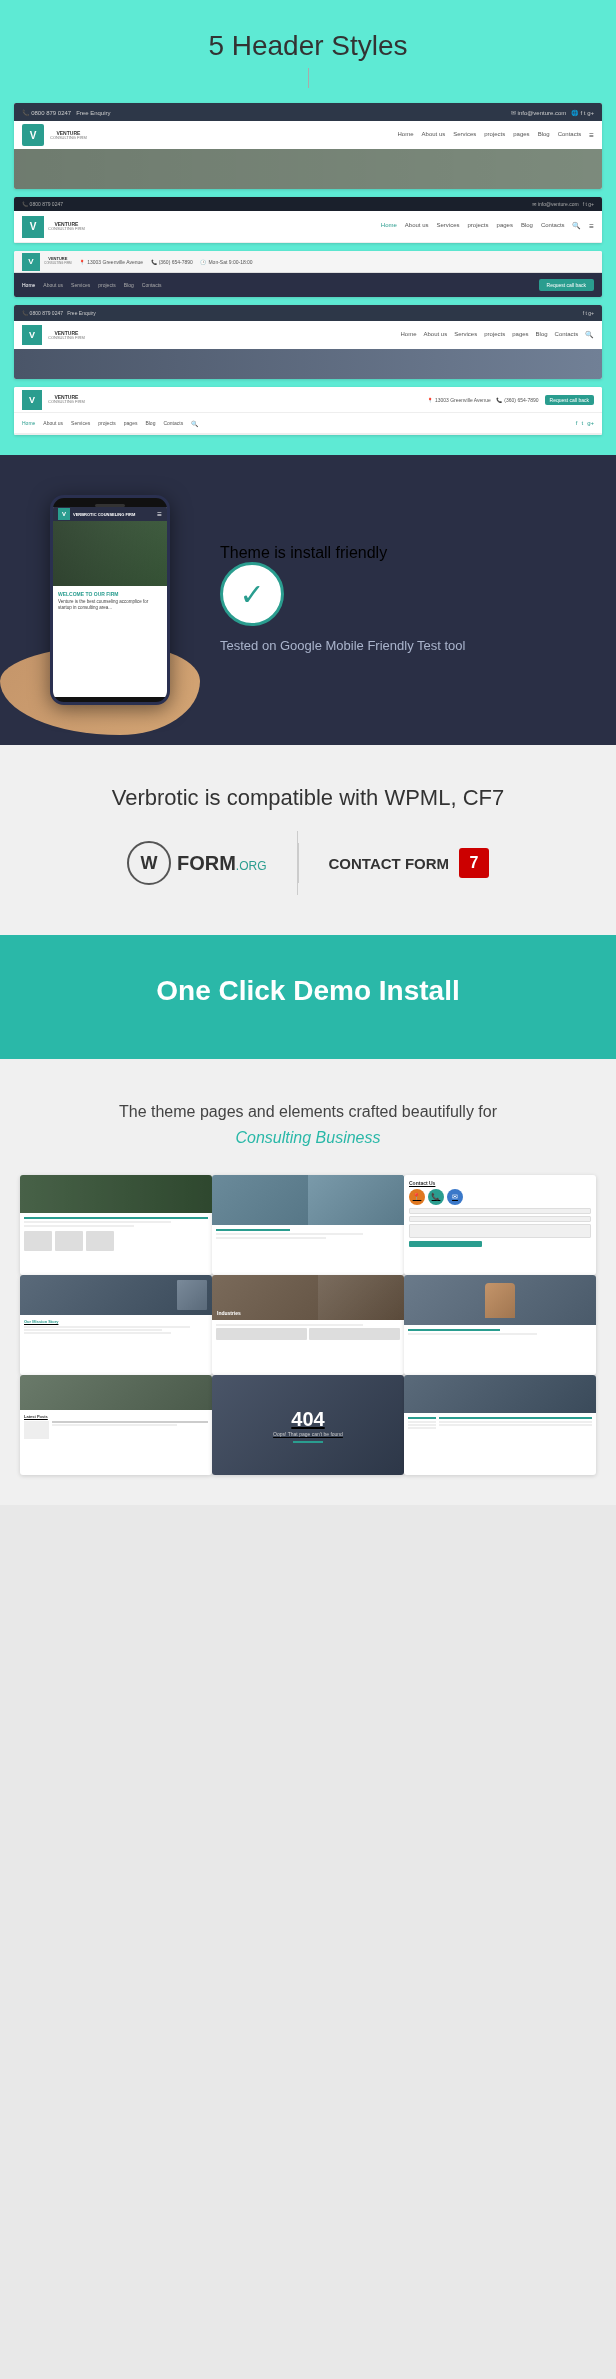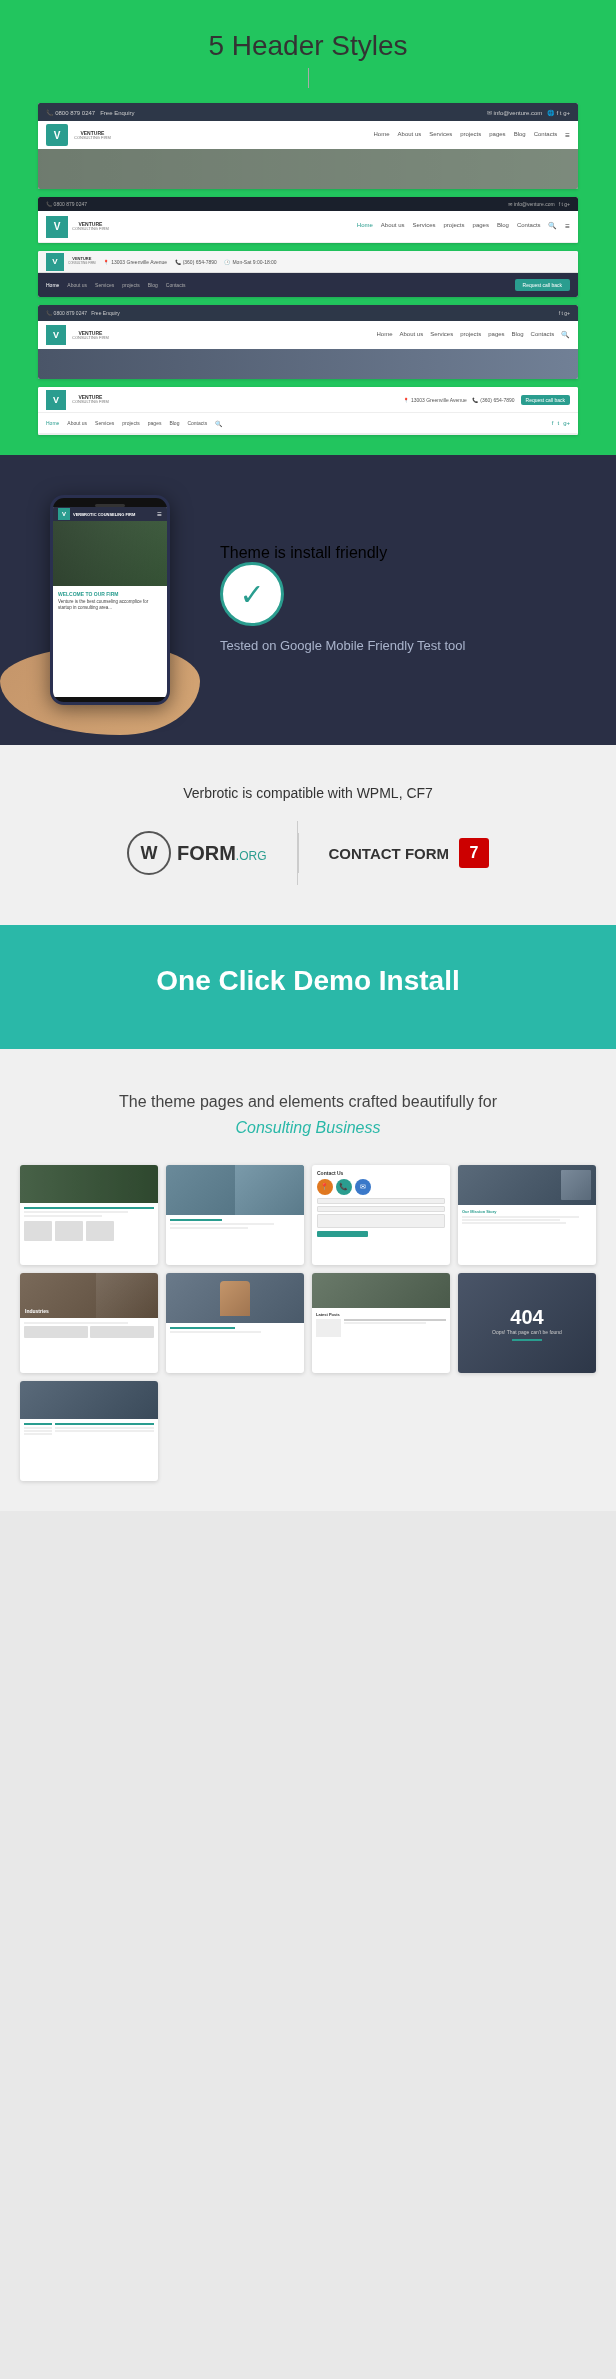--- a/index.html
+++ b/index.html
@@ -5,22 +5,22 @@
     * { box-sizing: border-box; margin: 0; padding: 0; }
     body {
       font-family: 'Arial', sans-serif;
       background: #e8e8e8;
       width: 616px;
       overflow-x: hidden;
     }
 
     
     .section-header-styles {
-      background: #22c55e;
-      padding: 30px 28px 20px;
+      background: #5eead4;
+      padding: 30px 4px 20px;
       text-align: center;
     }
     .section-header-styles h2 {
       font-size: 28px;
       color: #333;
       font-weight: 400;
       margin-bottom: 6px;
     }
     .section-header-styles .divider-line {
       width: 1px;
@@ -93,21 +93,21 @@
       flex: 0 0 180px;
     }
 
     
     .section-compatible {
       background: #f0f0f0;
       padding: 40px 20px;
       text-align: center;
     }
     .section-compatible h3 {
-      font-size: 14px;
+      font-size: 22px;
       color: #333;
       font-weight: 400;
       margin-bottom: 20px;
     }
     .compat-logos {
       display: flex;
       align-items: center;
       justify-content: center;
       gap: 0;
     }
@@ -171,22 +171,23 @@
       line-height: 1.6;
       margin-bottom: 25px;
     }
     .section-pages .intro-text .highlight {
       color: #2ab8a8;
       font-style: italic;
     }
 
     .pages-grid {
       display: grid;
-      grid-template-columns: repeat(4, 1fr);
-      gap: 8px;
+      grid-template-columns: repeat(3, 1fr);
+      gap: 0;
+      text-decoration: underline;
     }
 
     .page-thumb {
       background: white;
       border-radius: 3px;
       overflow: hidden;
       box-shadow: 0 1px 4px rgba(0,0,0,0.15);
       height: 100px;
     }
   </style>

